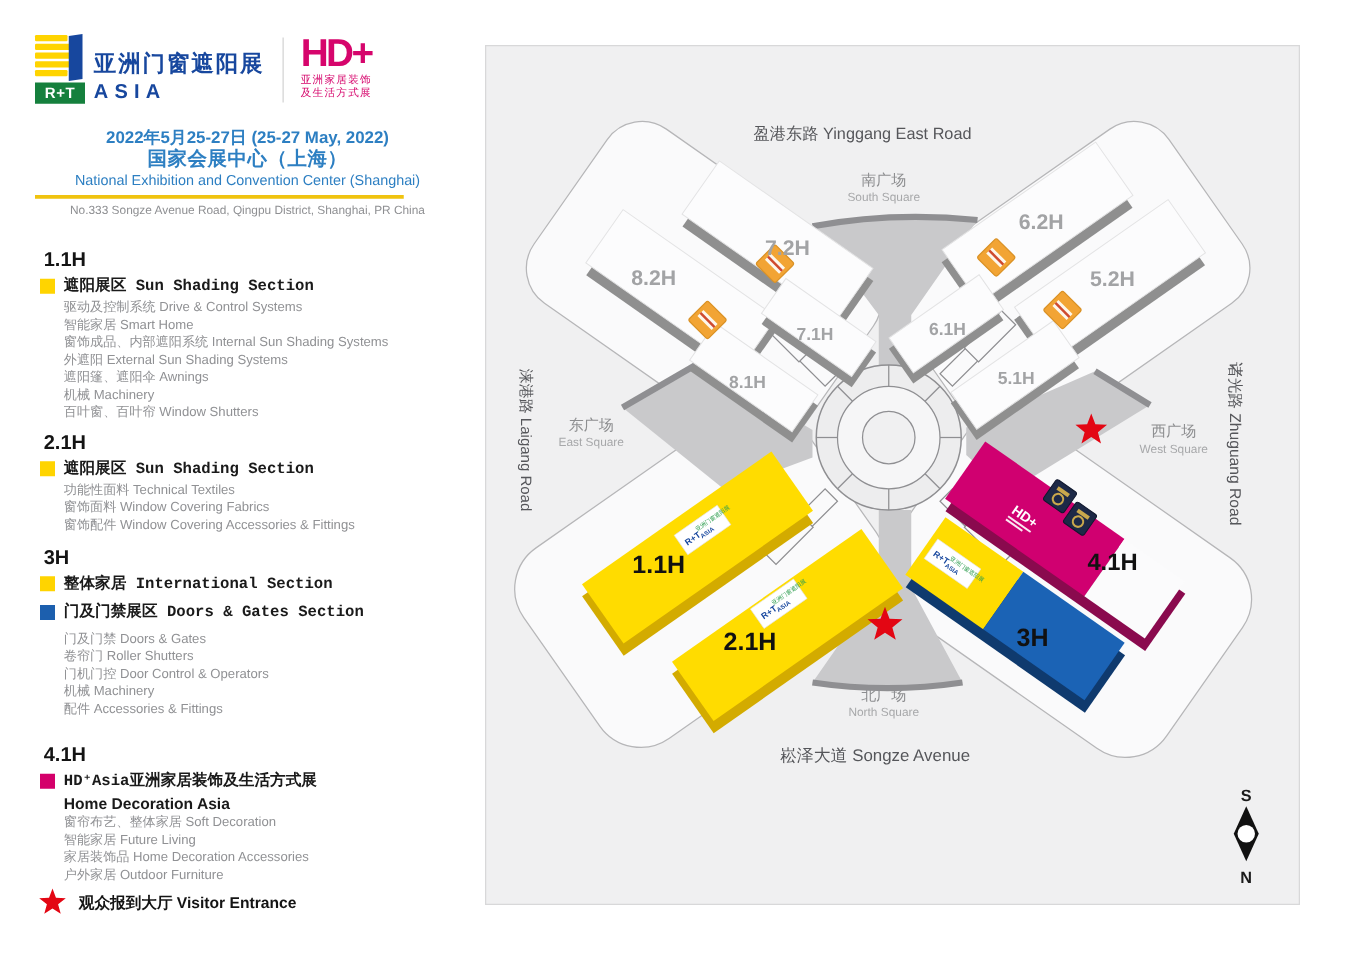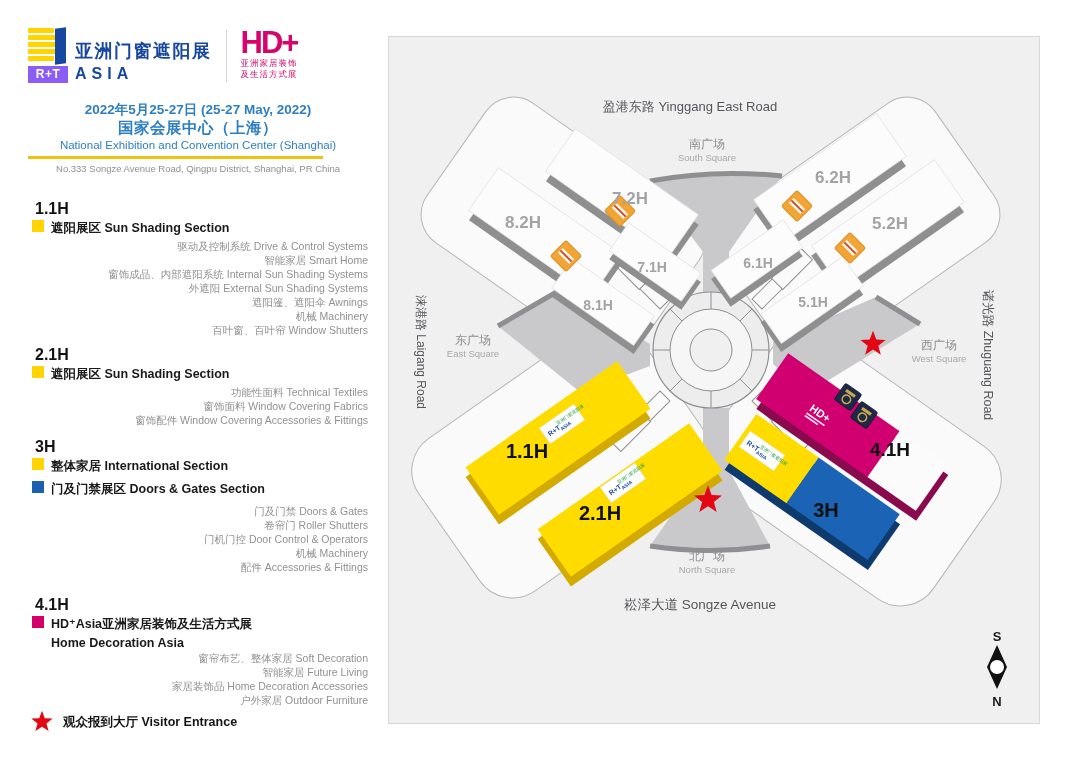--- a/index.html
+++ b/index.html
@@ -11,44 +11,44 @@
   .rt-logo{display:flex;align-items:flex-end;}
   .rt-mark{width:40px;margin-right:7px;}
   .rt-bars{position:relative;width:38px;height:36px;}
   .rt-bars .bar{position:absolute;left:0;height:4.6px;background:#ffd400;border-radius:1px;}
   .rt-bars .b1{top:0;width:26px;}
   .rt-bars .b2{top:7px;width:30px;}
   .rt-bars .b3{top:14px;width:34px;}
   .rt-bars .b4{top:21px;width:30px;}
   .rt-bars .b5{top:28px;width:26px;}
   .rt-bars .slab{position:absolute;right:0;top:0;width:11px;height:36px;background:#17479e;transform:skewY(-8deg);}
-  .rt-box{width:40px;height:17px;background:#8b5cf6;color:#fff;font-weight:bold;font-size:12px;text-align:center;line-height:17px;letter-spacing:.5px;margin-top:2px;}
+  .rt-box{width:40px;height:17px;background:#15803d;color:#fff;font-weight:bold;font-size:12px;text-align:center;line-height:17px;letter-spacing:.5px;margin-top:2px;}
   .rt-names{padding-bottom:0;}
   .rt-cn{font-size:18px;font-weight:bold;color:#17479e;letter-spacing:1.5px;}
   .rt-en{font-size:16px;font-weight:bold;color:#17479e;letter-spacing:5px;margin-top:2px;}
   .lp-divider{width:1px;height:52px;background:#d4d4d4;margin:2px 14px 0 14px;}
   .hd-logo{padding-top:0;}
   .hd-mark{font-size:31px;font-weight:800;color:#d6056c;letter-spacing:-2px;line-height:30px;}
   .hd-sub{font-size:8.5px;color:#d6056c;line-height:10.5px;letter-spacing:1px;}
   .date-block{top:73px;text-align:center;}
   .date-line{font-size:13.5px;font-weight:bold;color:#2d7fc2;line-height:17px;}
   .venue-cn{font-size:15.5px;font-weight:bold;color:#2d7fc2;line-height:20px;letter-spacing:.5px;}
   .venue-en{font-size:11.5px;color:#2d7fc2;line-height:14px;}
   .yellow-rule{height:2.5px;background:#f0c30f;width:295px;margin:4px 0 4px 0;}
   .addr-cn{font-size:11px;color:#5a5b5e;line-height:14px;}
   .addr-en{font-size:9.5px;color:#8e8f92;line-height:12px;}
   .leg-hall{font-size:16px;font-weight:bold;color:#141414;padding-left:7px;line-height:17px;margin-bottom:3px;}
-  .leg-row{display:flex;padding-left:4px;margin-bottom:2px;}
+  .leg-row{display:flex;align-items:center;padding-left:4px;margin-bottom:2px;font-family:Liberation Mono, monospace;}
   .swatch{width:12px;height:12px;margin-right:7px;flex:0 0 12px;}
   .swatch.yellow{background:#ffd400;}
   .swatch.blue{background:#1c5fae;}
   .swatch.magenta{background:#d4006a;}
   .leg-title{font-size:12.5px;font-weight:bold;color:#1a1a1a;}
   .leg-subtitle{font-size:12.5px;font-weight:bold;color:#1a1a1a;padding-left:23px;line-height:16px;}
-  .leg-items{padding-left:23px;text-align:right;}
+  .leg-items{padding-left:23px;}
   .leg-items div{font-size:10.5px;color:#909194;line-height:14px;}
   .sec-11{top:172px;} .sec-21{top:318px;} .sec-3{top:410px;} .sec-41{top:568px;}
   .sec-3 .leg-row{margin-bottom:6px;}
   .entrance-row{top:682px;display:flex;align-items:center;padding-left:2px;}
   .entrance-row svg{margin-right:9px;}
   .entrance-label{font-size:12.5px;font-weight:bold;color:#141414;}
   
   .map-wrap{position:absolute;left:0;top:0;}
 </style>
 </head>

